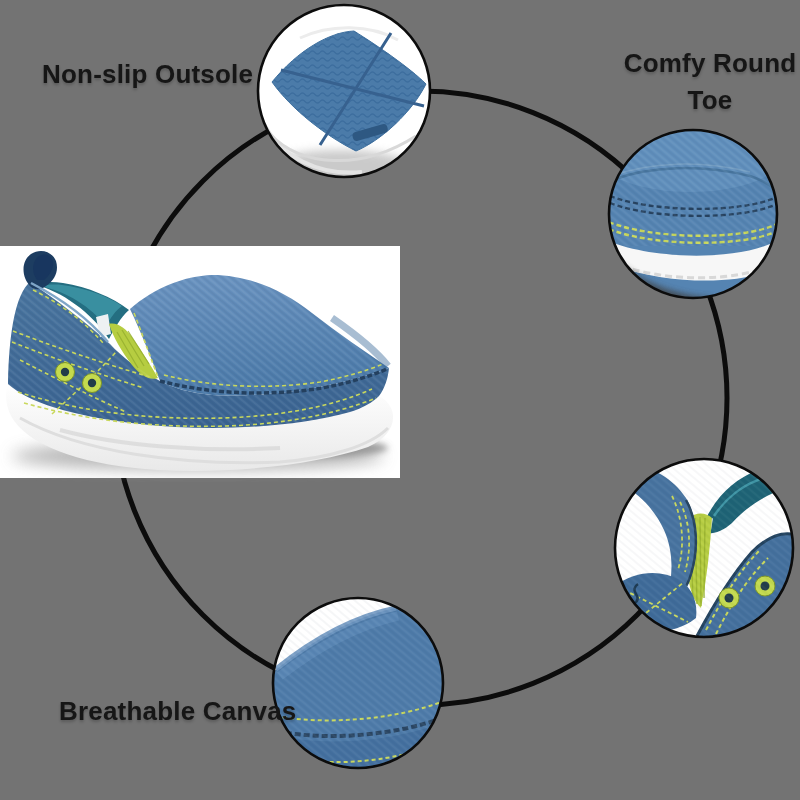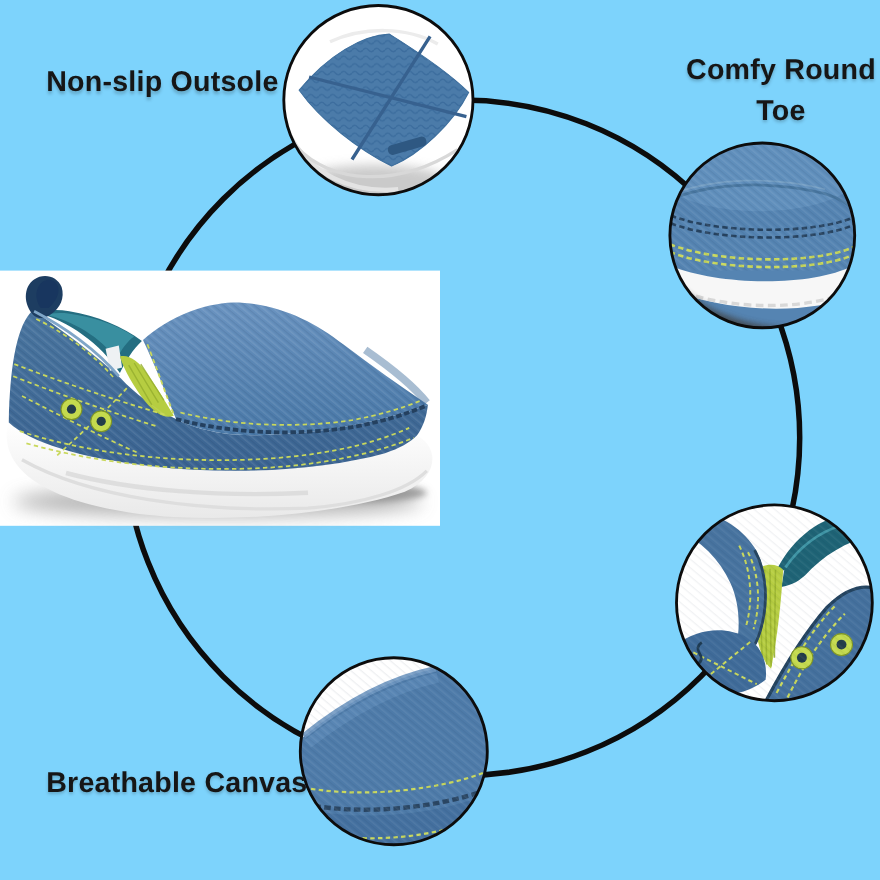--- a/index.html
+++ b/index.html
@@ -1,17 +1,17 @@
 <!DOCTYPE html>
 <html><head>
 <meta charset="utf-8">
 <style>
   html,body{margin:0;padding:0;background:#ffffff;}
   .stage{
-    position:relative;width:800px;height:800px;background:#7dd3fc;
+    position:relative;width:800px;height:800px;background:#737373;
     overflow:hidden;font-family:"Liberation Sans","DejaVu Sans",sans-serif;
   }
   .graphic{position:absolute;left:0;top:0;}
   .callout-label{
     position:absolute;font-weight:bold;font-size:26px;color:#161616;
     letter-spacing:0.2px;white-space:nowrap;
     text-shadow:0 2px 3px rgba(0,0,0,0.22);
   }
   #label-toe{white-space:normal;text-align:center;width:200px;line-height:37px;}
 </style>
@@ -249,14 +249,14 @@
       </g>
       <circle cx="358" cy="683" r="85" fill="none" stroke="#0c0c0c" stroke-width="2.6"></circle>
     </g>
   </svg>
 
   <div class="callout-label" id="label-outsole" style="left:42px;top:59px;">Non-slip Outsole</div>
 
   <div class="callout-label" id="label-toe" style="left:610px;top:45px;">Comfy Round Toe</div>
 
 
-  <div class="callout-label" id="label-canvas" style="left:42px;top:696px;text-align:right;">Breathable Canvas</div>
+  <div class="callout-label" id="label-canvas" style="left:59px;top:696px;text-align:right;">Breathable Canvas</div>
 </div>
 
 </body></html>

